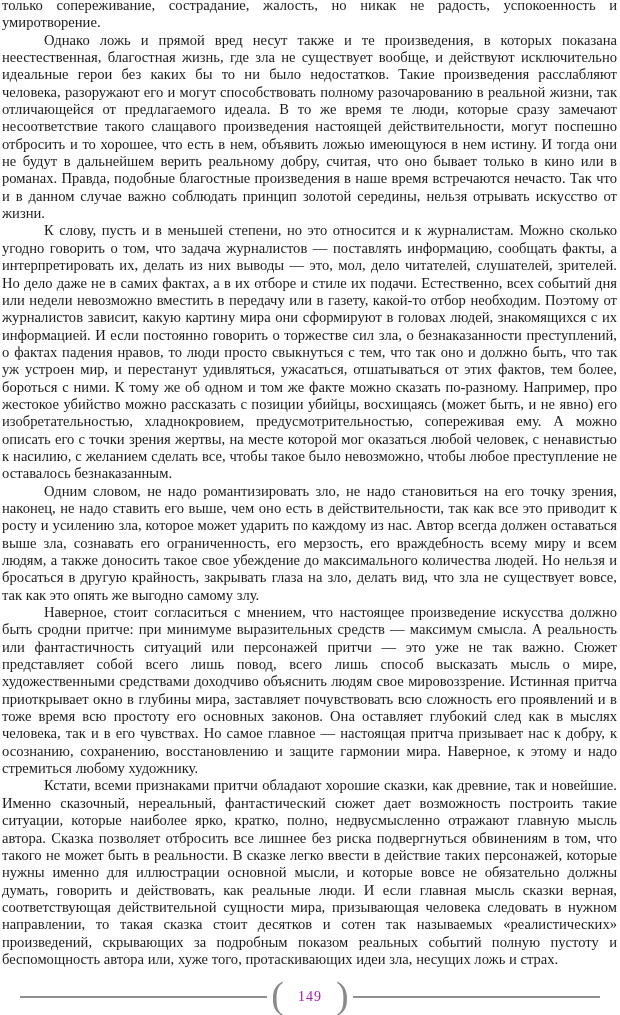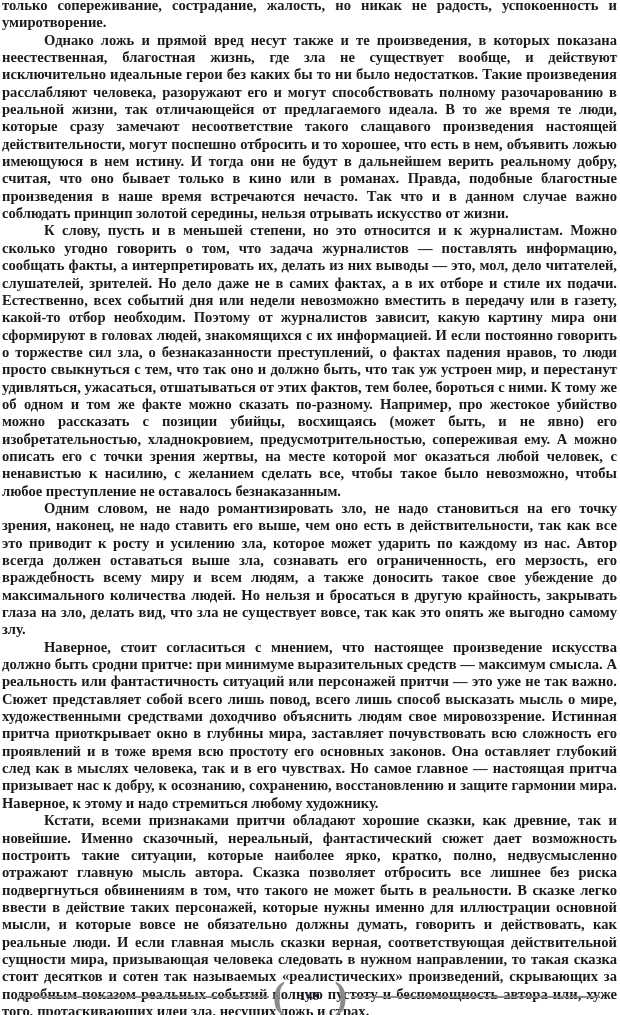--- a/index.html
+++ b/index.html
@@ -7,21 +7,20 @@
     padding: 0;
     background: #ffffff;
   }
   .page {
     position: relative;
     width: 620px;
     height: 1015px;
     background: #ffffff;
     overflow: hidden;
     font-family: "Liberation Serif", serif;
-    font-weight: bold;
   }
   .text-block {
     position: absolute;
     top: -3px;
     left: 2px;
     right: 3px;
     color: #1b1b1b;
     font-size: 14.6px;
     line-height: 17.35px;
     text-align: justify;
@@ -53,22 +52,22 @@
     font-family: "Liberation Serif", serif;
     font-size: 38px;
     line-height: 1;
     color: #8a8a8a;
     margin: 0 4px;
     transform: translateY(-2px);
     user-select: none;
   }
   .pagenum {
     font-family: "Liberation Serif", serif;
-    font-size: 12px;
-    color: #0f172a;
+    font-size: 14px;
+    color: #a21caf;
     margin: 0 10px;
     letter-spacing: 1px;
   }
 </style>
 </head>
 <body>
 
 <div class="page">
 
   <div class="text-block">

